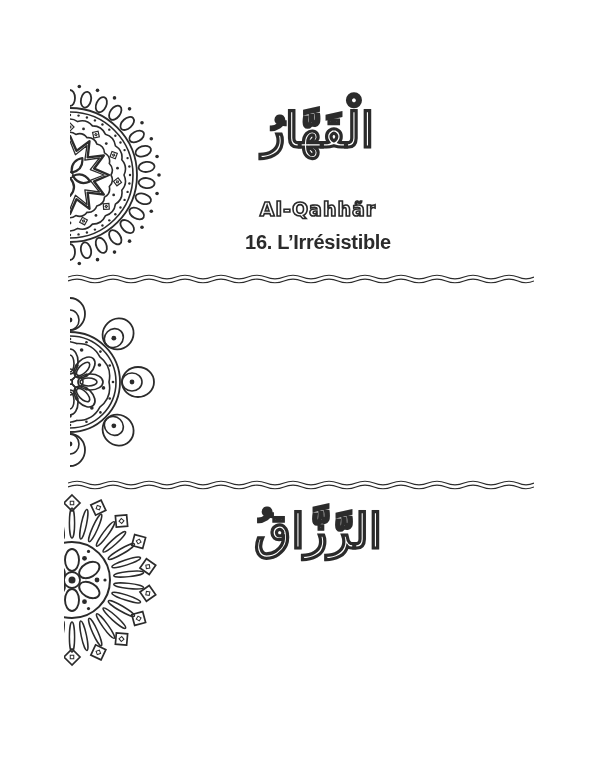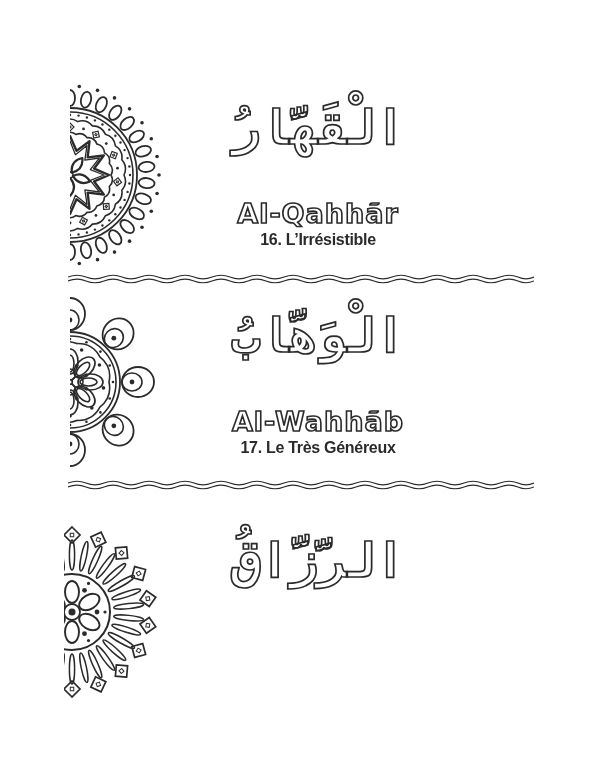--- a/index.html
+++ b/index.html
@@ -1,38 +1,38 @@
 <!DOCTYPE html>
 <html><head>
 <meta charset="utf-8">
 <style>
   html,body{margin:0;padding:0;background:#ffffff;}
   .page{position:relative;width:600px;height:770px;background:#ffffff;overflow:hidden;
         font-family:"Liberation Sans","DejaVu Sans",sans-serif;}
   .card{position:absolute;left:0;width:600px;height:182px;}
   .s1{top:90px;}
   .s2{top:298px;}
-  .s3{top:523px;}
+  .s3{top:491px;}
   .mandala{position:absolute;display:block;}
   .m1{left:70px;top:-6px;}
   .m2{left:70px;top:-2px;}
   .m3{left:64px;top:1px;}
   .textcol{position:absolute;left:70px;right:34px;top:0;height:100%;text-align:center;}
   .arabic{position:absolute;left:0;right:0;top:10px;
-          font-family:Liberation Mono, monospace;font-weight:bold;
+          font-family:Liberation Sans, sans-serif;font-weight:bold;
           font-size:48px;line-height:1.3;direction:rtl;
           color:#ffffff;-webkit-text-stroke:1.7px #2b2b2b;
           text-shadow:0 0 1px #2b2b2b;}
   .translit{position:absolute;left:0;right:0;top:110px;
             font-family:"DejaVu Sans",sans-serif;font-weight:bold;
-            font-size:27px;letter-spacing:1px;line-height:1;
+            font-size:19px;letter-spacing:1px;line-height:1;
             color:#ffffff;-webkit-text-stroke:1.6px #2b2b2b;
             text-shadow:0 0 1px #2b2b2b;}
   .caption{position:absolute;left:0;right:0;top:141px;
-           font-weight:bold;font-size:16px;letter-spacing:-0.3px;line-height:1.1;
+           font-weight:bold;font-size:20px;letter-spacing:-0.3px;line-height:1.1;
            color:#2b2b2b;}
   .divider{position:absolute;left:68px;display:block;}
   .d1{top:271px;}
   .d2{top:477px;}
 </style>
 </head>
 <body>
 
 <div class="page">
 
@@ -299,25 +299,20 @@
         <circle cx="-6.888301782571615" cy="16.62983158520316" r="1.6" fill="#2b2b2b"></circle>
         <circle cx="-16.629831585203156" cy="6.8883017825716255" r="1.6" fill="#2b2b2b"></circle>
         <circle cx="-16.62983158520316" cy="-6.888301782571621" r="1.6" fill="#2b2b2b"></circle>
         <circle cx="-6.888301782571626" cy="-16.629831585203156" r="1.6" fill="#2b2b2b"></circle>
         <ellipse cx="0" cy="-7.5" rx="5.5" ry="5.5" transform="rotate(0)" fill="none" stroke="#2b2b2b" stroke-width="1.5"></ellipse>
         <ellipse cx="0" cy="-7.5" rx="5.5" ry="5.5" transform="rotate(90)" fill="none" stroke="#2b2b2b" stroke-width="1.5"></ellipse>
         <ellipse cx="0" cy="-7.5" rx="5.5" ry="5.5" transform="rotate(180)" fill="none" stroke="#2b2b2b" stroke-width="1.5"></ellipse>
         <ellipse cx="0" cy="-7.5" rx="5.5" ry="5.5" transform="rotate(270)" fill="none" stroke="#2b2b2b" stroke-width="1.5"></ellipse>
         <circle cx="0" cy="0" r="2.5" fill="none" stroke="#2b2b2b" stroke-width="1.2"></circle>
       </svg>
-    <div class="textcol">
-      <div class="arabic">الْوَهَّابُ</div>
-      <div class="translit">Al-Wahhãb</div>
-      <div class="caption">17. Le Très Généreux</div>
-    </div>
   </section>
 
   <svg class="divider d2" width="466" height="16" viewBox="0 0 466 16">
       <path d="M 0 8 Q 9 4.4 18 8 Q 27 11.6 36 8 Q 45 4.4 54 8 Q 63 11.6 72 8 Q 81 4.4 90 8 Q 99 11.6 108 8 Q 117 4.4 126 8 Q 135 11.6 144 8 Q 153 4.4 162 8 Q 171 11.6 180 8 Q 189 4.4 198 8 Q 207 11.6 216 8 Q 225 4.4 234 8 Q 243 11.6 252 8 Q 261 4.4 270 8 Q 279 11.6 288 8 Q 297 4.4 306 8 Q 315 11.6 324 8 Q 333 4.4 342 8 Q 351 11.6 360 8 Q 369 4.4 378 8 Q 387 11.6 396 8 Q 405 4.4 414 8 Q 423 11.6 432 8 Q 441 4.4 450 8 Q 458 11.6 466 8" transform="translate(0 -1.9)" fill="none" stroke="#2b2b2b" stroke-width="1.1"></path>
       <path d="M 0 8 Q 9 4.4 18 8 Q 27 11.6 36 8 Q 45 4.4 54 8 Q 63 11.6 72 8 Q 81 4.4 90 8 Q 99 11.6 108 8 Q 117 4.4 126 8 Q 135 11.6 144 8 Q 153 4.4 162 8 Q 171 11.6 180 8 Q 189 4.4 198 8 Q 207 11.6 216 8 Q 225 4.4 234 8 Q 243 11.6 252 8 Q 261 4.4 270 8 Q 279 11.6 288 8 Q 297 4.4 306 8 Q 315 11.6 324 8 Q 333 4.4 342 8 Q 351 11.6 360 8 Q 369 4.4 378 8 Q 387 11.6 396 8 Q 405 4.4 414 8 Q 423 11.6 432 8 Q 441 4.4 450 8 Q 458 11.6 466 8" transform="translate(0 1.9)" fill="none" stroke="#2b2b2b" stroke-width="1.1"></path>
     </svg>
 
   <section class="card s3">
     <svg class="mandala m3" width="94" height="176" viewBox="-8 -88 94 176">
         <g transform="rotate(0) translate(0 -77)">

